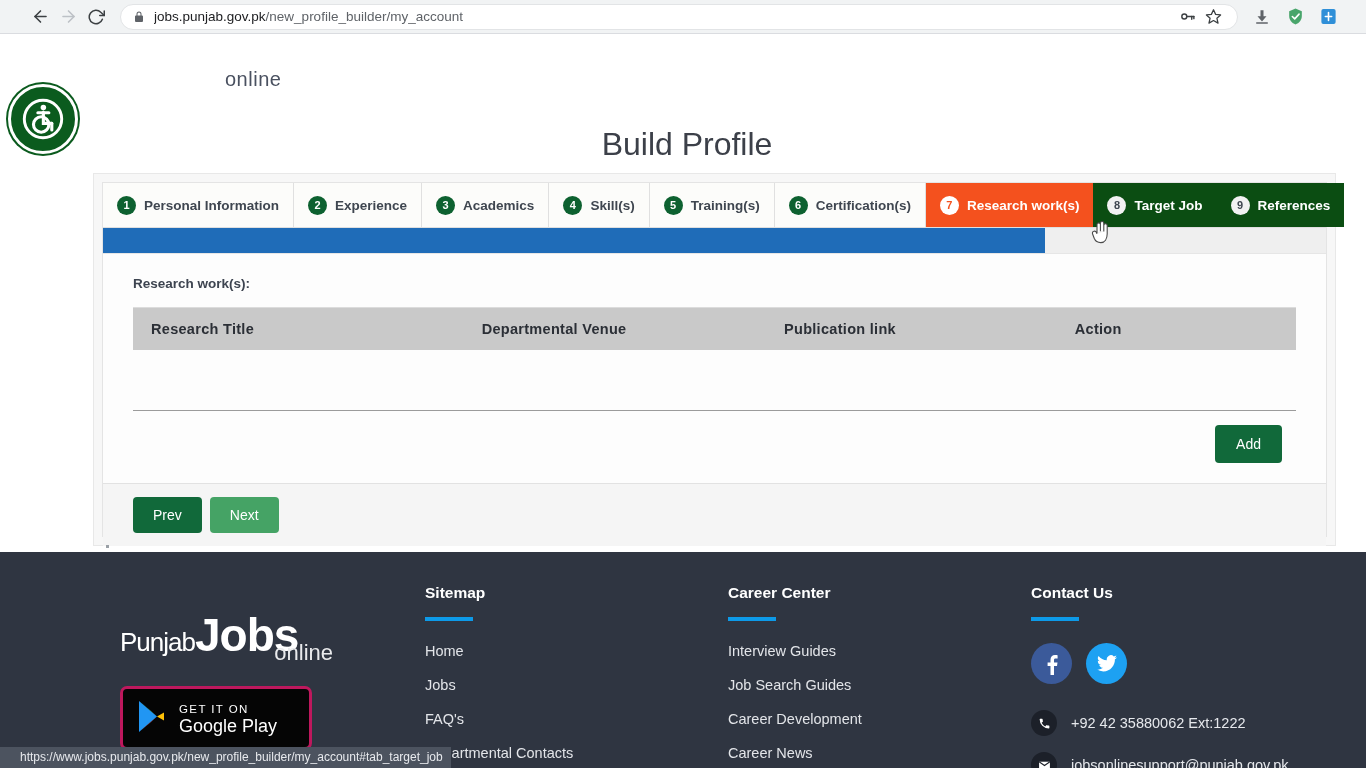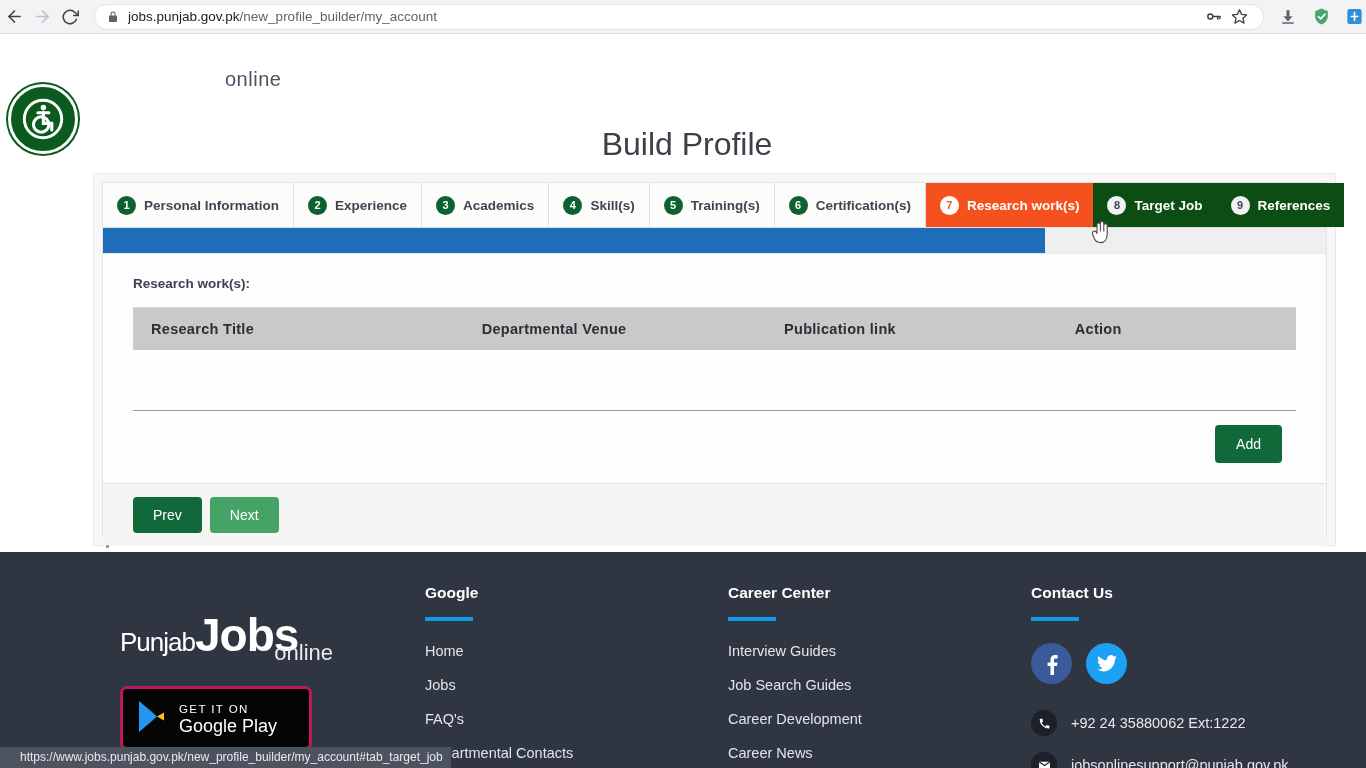--- a/index.html
+++ b/index.html
@@ -8,21 +8,21 @@
     font-family: "Liberation Sans", sans-serif;
     overflow: hidden;
     background: #ffffff;
   }
 
   
   #browser-chrome {
     height: 34px; width: 100%;
     background: #f1f3f4;
     display: flex; align-items: center;
-    padding: 0 0;
+    padding: 0 26px;
     border-bottom: 1px solid #dadce0;
     position: relative;
   }
   .nav-btn {
     width: 28px; height: 28px;
     display: flex; align-items: center; justify-content: center;
     color: #4a4a4a; font-size: 17px;
     border-radius: 50%;
     flex: 0 0 auto;
   }
@@ -444,21 +444,21 @@
             </svg>
           </span>
           <span class="txt">
             <span class="small">GET IT ON</span><br>
             <span class="big">Google Play</span>
           </span>
         </div>
       </div>
 
       <div class="fcol-sitemap">
-        <div class="fheading">Google</div>
+        <div class="fheading">Sitemap</div>
         <div class="faccent"></div>
         <div id="sitemap-links">
             <div class="flink">Home</div>
             <div class="flink">Jobs</div>
             <div class="flink">FAQ's</div>
             <div class="flink">Departmental Contacts</div>
           </div>
       </div>
 
       <div class="fcol-career">
@@ -486,21 +486,21 @@
                 <path d="M24 2.4a9.6 9.6 0 0 1-2.8.8A4.9 4.9 0 0 0 23.3.4a9.8 9.8 0 0 1-3.1 1.2A4.9 4.9 0 0 0 11.8 6a13.9 13.9 0 0 1-10-5.1 4.9 4.9 0 0 0 1.5 6.5A4.8 4.8 0 0 1 1 6.8v.1a4.9 4.9 0 0 0 3.9 4.8 4.9 4.9 0 0 1-2.2.1 4.9 4.9 0 0 0 4.6 3.4A9.8 9.8 0 0 1 0 17.3a13.9 13.9 0 0 0 7.5 2.2c9.1 0 14-7.5 14-14v-.6A9.9 9.9 0 0 0 24 2.4z"></path>
               </svg>
           </span>
         </div>
         <div class="contact-line">
           <span class="contact-ic">
             <svg width="13" height="13" viewBox="0 0 24 24" fill="#ffffff">
                 <path d="M6.6 10.8a15.1 15.1 0 0 0 6.6 6.6l2.2-2.2a1 1 0 0 1 1-.2 11.4 11.4 0 0 0 3.6.6 1 1 0 0 1 1 1V20a1 1 0 0 1-1 1A17 17 0 0 1 3 4a1 1 0 0 1 1-1h3.5a1 1 0 0 1 1 1 11.4 11.4 0 0 0 .6 3.6 1 1 0 0 1-.2 1z"></path>
               </svg>
           </span>
-          <span class="contact-tx">+92 24 35880062 Ext:1222</span>
+          <span class="contact-tx">+92 42 35880062 Ext:1222</span>
         </div>
         <div class="contact-line">
           <span class="contact-ic">
             <svg width="13" height="13" viewBox="0 0 24 24" fill="#ffffff">
                 <path d="M2 5h20v14H2z"></path>
                 <path d="M2 5l10 7 10-7" fill="none" stroke="#1c2029" stroke-width="2"></path>
               </svg>
           </span>
           <span class="contact-tx">jobsonlinesupport@punjab.gov.pk</span>
         </div>

